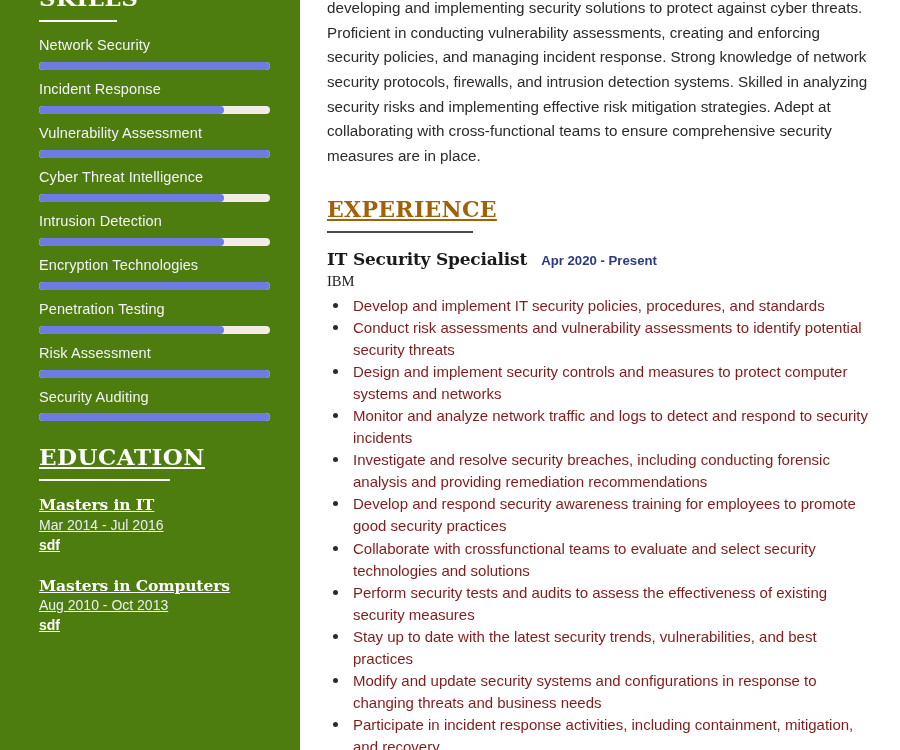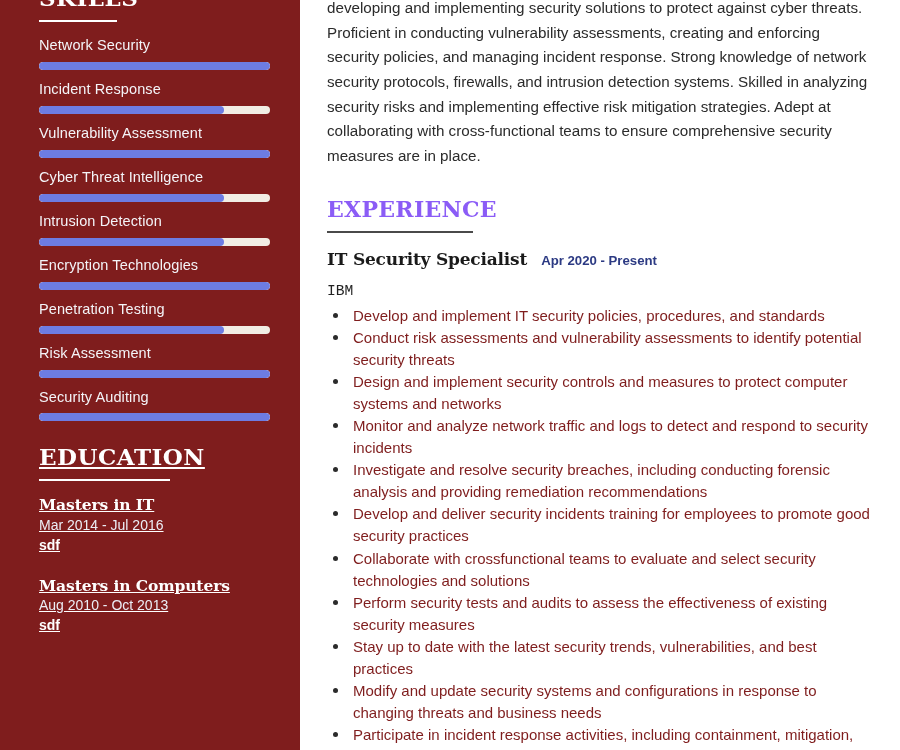--- a/index.html
+++ b/index.html
@@ -174,25 +174,25 @@
   }
   .job-dates {
     font-family: "Liberation Sans", sans-serif;
     font-weight: bold;
     font-size: 13.2px;
     color: #2c3a83;
     white-space: nowrap;
     padding-left: 14px;
   }
   .job-company {
-    font-family: Liberation Mono, monospace;
+    font-family: Liberation Serif, serif;
     font-size: 14.6px;
     color: #222222;
     line-height: 1.25;
-    margin-top: 12px;
+    margin-top: 2px;
   }
 
   .bullets {
     list-style: none;
     margin: 5px 0 0 0;
     padding: 0;
   }
   .bullets li {
     position: relative;
     padding-left: 26px;
@@ -210,21 +210,21 @@
     height: 5px;
     border-radius: 50%;
     background: #2b2b2b;
   }
 </style>
 </head>
 <body>
 
 <div class="resume">
 
-  <aside class="sidebar" style="background: #7f1d1d;">
+  <aside class="sidebar" style="background: #4d7c0f;">
 
     <div class="skills-title-wrap">
       <h2 class="section-title">SKILLS</h2>
       <div class="title-rule"></div>
 
       <div id="skills-list">
           <div class="skill">
             <div class="skill-label">Network Security</div>
             <div class="skill-track" style="background: rgb(241, 237, 228);">
               <div class="skill-fill" style="width: 100%; background: rgb(109, 124, 226);"></div>
@@ -297,37 +297,37 @@
           </div>
         </div>
     </div>
 
   </aside>
 
   <main class="main">
 
     <p class="summary">developing and implementing security solutions to protect against cyber threats. Proficient in conducting vulnerability assessments, creating and enforcing security policies, and managing incident response. Strong knowledge of network security protocols, firewalls, and intrusion detection systems. Skilled in analyzing security risks and implementing effective risk mitigation strategies. Adept at collaborating with cross-functional teams to ensure comprehensive security measures are in place.</p>
 
-    <h2 class="exp-heading" style="color: #8b5cf6;">EXPERIENCE</h2>
+    <h2 class="exp-heading" style="color: #a16207; text-decoration: underline;">EXPERIENCE</h2>
     <div class="exp-rule"></div>
 
     <div id="experience-list">
         <div>
           <div class="job-header">
             <div class="job-title">IT Security Specialist</div>
             <div class="job-dates" style="color: rgb(44, 58, 131);">Apr 2020 - Present</div>
           </div>
           <div class="job-company">IBM</div>
           <ul class="bullets">
             <li><span class="dot"></span><span>Develop and implement IT security policies, procedures, and standards</span></li>
             <li><span class="dot"></span><span>Conduct risk assessments and vulnerability assessments to identify potential security threats</span></li>
             <li><span class="dot"></span><span>Design and implement security controls and measures to protect computer systems and networks</span></li>
             <li><span class="dot"></span><span>Monitor and analyze network traffic and logs to detect and respond to security incidents</span></li>
             <li><span class="dot"></span><span>Investigate and resolve security breaches, including conducting forensic analysis and providing remediation recommendations</span></li>
-            <li><span class="dot"></span><span>Develop and deliver security incidents training for employees to promote good security practices</span></li>
+            <li><span class="dot"></span><span>Develop and respond security awareness training for employees to promote good security practices</span></li>
             <li><span class="dot"></span><span>Collaborate with crossfunctional teams to evaluate and select security technologies and solutions</span></li>
             <li><span class="dot"></span><span>Perform security tests and audits to assess the effectiveness of existing security measures</span></li>
             <li><span class="dot"></span><span>Stay up to date with the latest security trends, vulnerabilities, and best practices</span></li>
             <li><span class="dot"></span><span>Modify and update security systems and configurations in response to changing threats and business needs</span></li>
             <li><span class="dot"></span><span>Participate in incident response activities, including containment, mitigation, and recovery.</span></li>
           </ul>
         </div>
       </div>
 
   </main>

